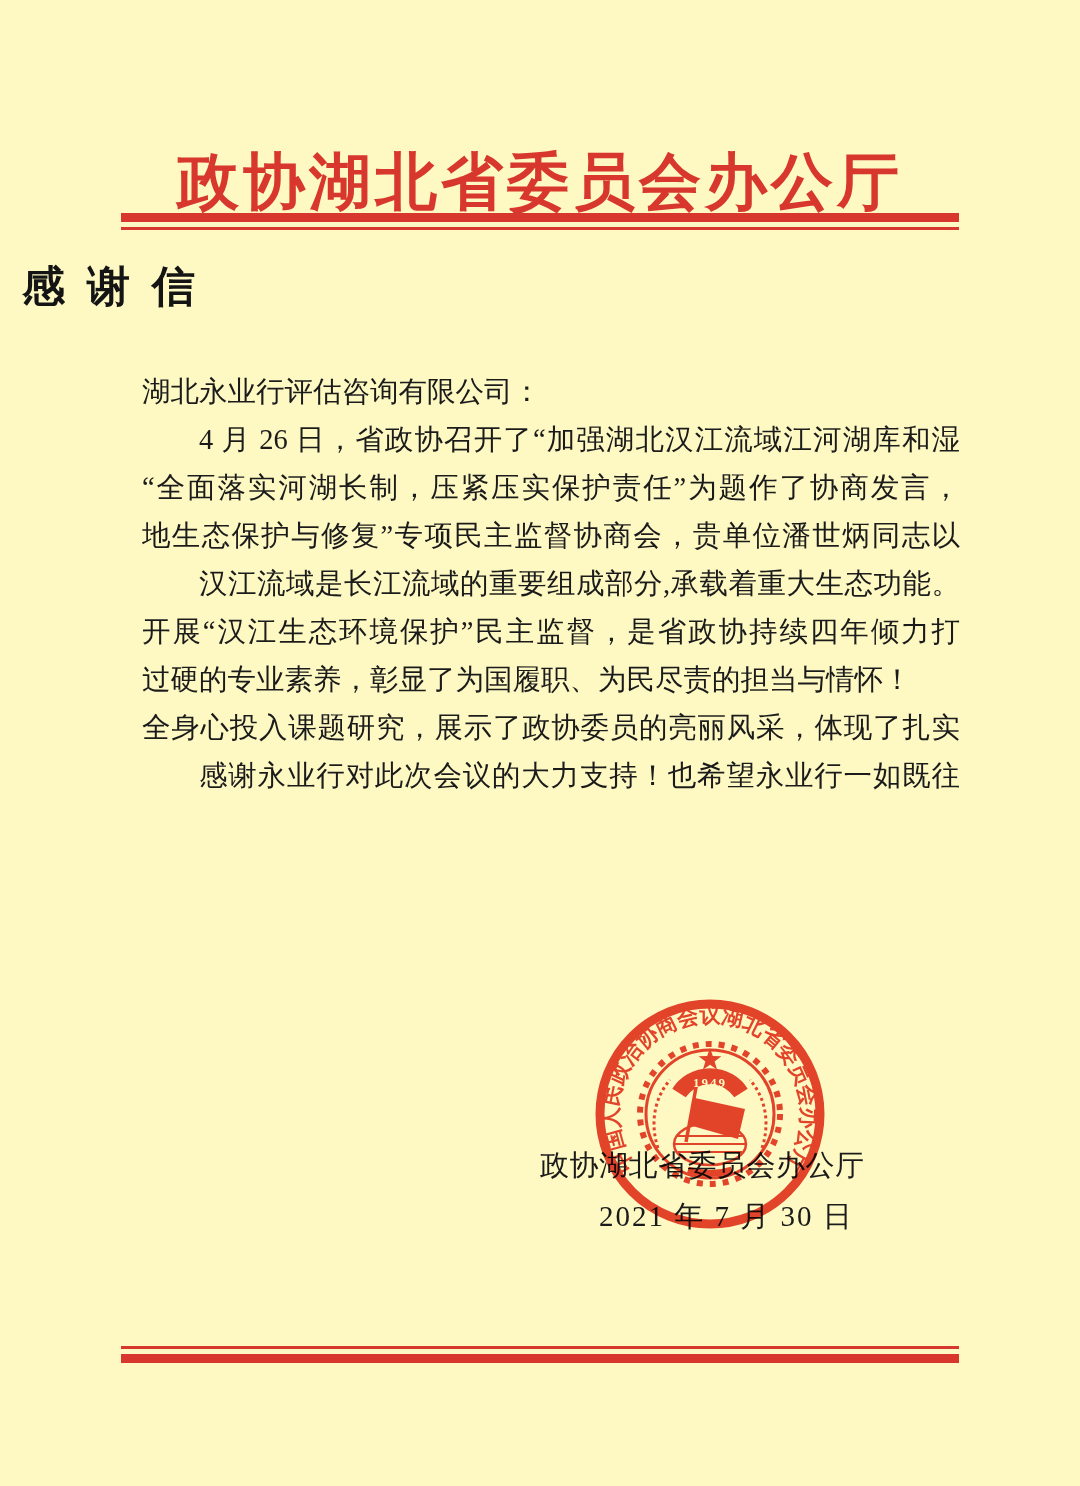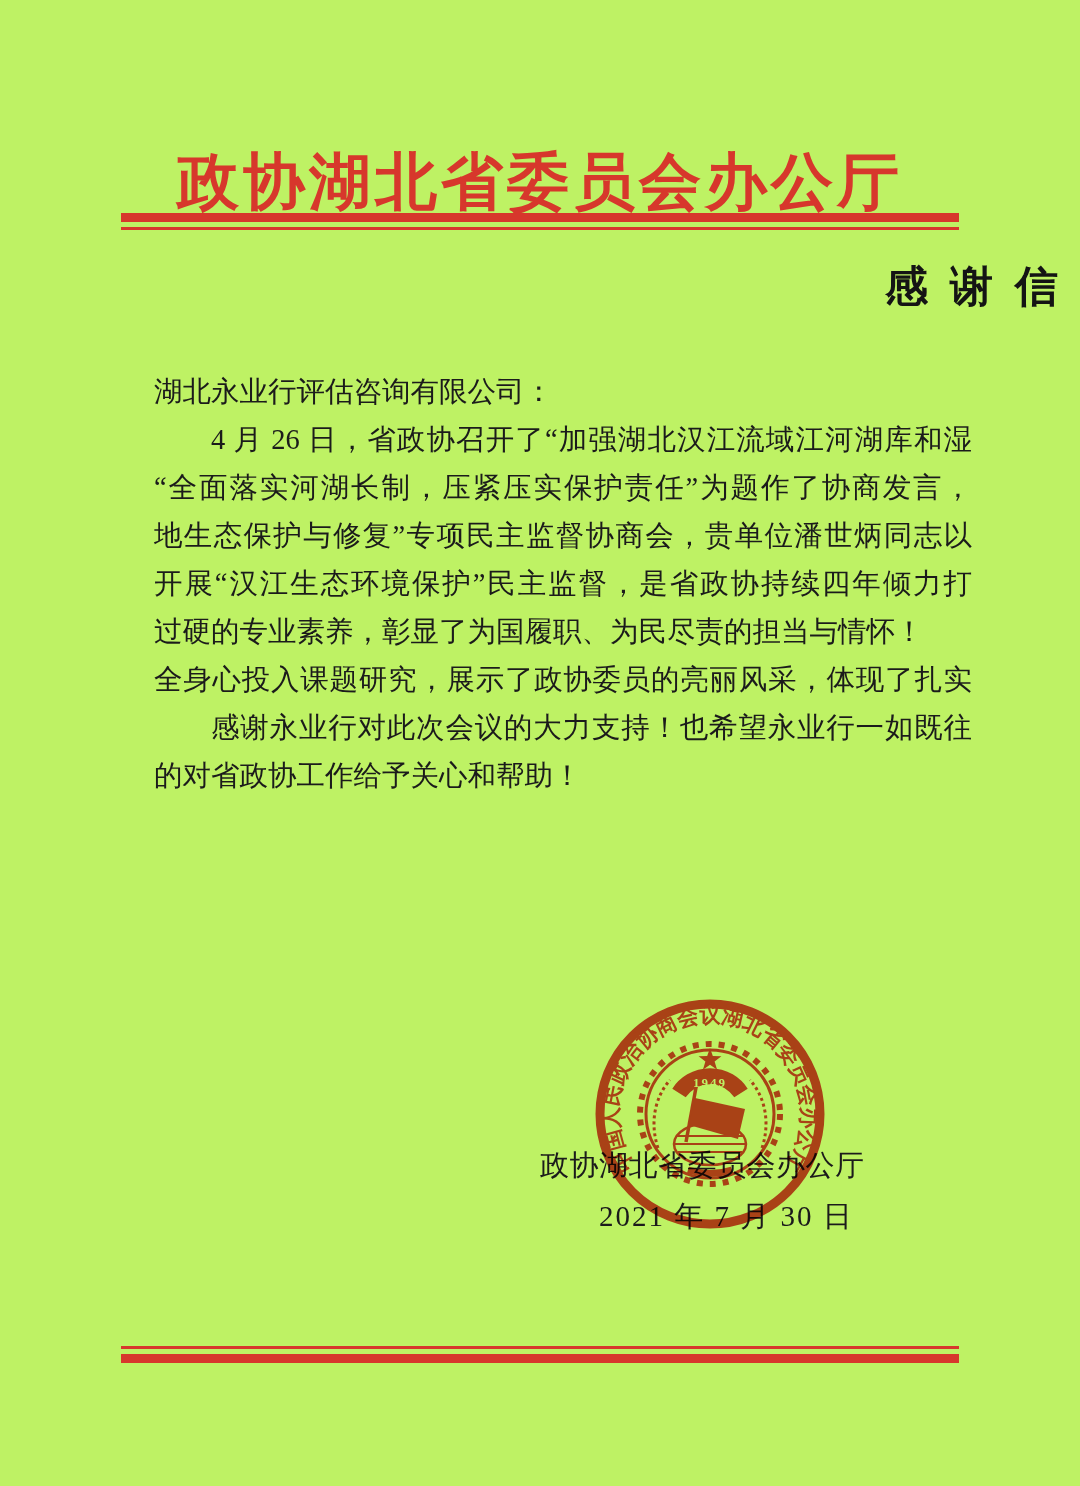--- a/index.html
+++ b/index.html
@@ -1,21 +1,21 @@
 <!DOCTYPE html>
 <html style="--accent-red: #d7372c;"><head>
 <meta charset="utf-8">
 <style>
   html, body { margin: 0; padding: 0; background: #e9e9e9; }
   .page {
     position: relative;
     width: 1080px;
     height: 1486px;
     margin: 0 auto;
-    background: #bef264;
+    background: #fef9c3;
     overflow: hidden;
     font-family: "Liberation Serif", serif;
     color: #1b1b1b;
   }
   
   .letterhead {
     position: absolute;
     left: 0; top: 140px;
     width: 100%;
     text-align: center;
@@ -28,31 +28,31 @@
   .rule { position: absolute; left: 121px; width: 838px; background: var(--accent-red, #d7372c); }
   .rule-h-thick { top: 213px; height: 9px; }
   .rule-h-thin  { top: 227px; height: 3px; }
   .rule-f-thin  { top: 1346px; height: 3px; }
   .rule-f-thick { top: 1354px; height: 9px; }
   
   .doc-title {
     position: absolute;
     left: 0; top: 258px;
     width: 100%;
-    text-align: right;
+    text-align: left;
     font-size: 43px;
     font-weight: bold;
     letter-spacing: 22px;
     text-indent: 22px;
     color: #141414;
   }
   
   .body-text {
     position: absolute;
-    left: 154px; top: 368px;
+    left: 142px; top: 368px;
     width: 818px;
     font-size: 28.5px;
     line-height: 48px;
   }
   .body-text .line { white-space: nowrap; }
   .body-text .line.justify {
     white-space: normal;
     text-align: justify;
     text-align-last: justify;
   }
@@ -91,25 +91,25 @@
   <div class="rule rule-h-thick"></div>
   <div class="rule rule-h-thin"></div>
 
   <div class="doc-title">感谢信</div>
 
   <div class="body-text">
     <div class="line">湖北永业行评估咨询有限公司：</div>
     <div class="line indent justify">4 月 26 日，省政协召开了“加强湖北汉江流域江河湖库和湿</div>
     <div class="line justify">“全面落实河湖长制，压紧压实保护责任”为题作了协商发言，</div>
     <div class="line justify">地生态保护与修复”专项民主监督协商会，贵单位潘世炳同志以</div>
+    <div class="line indent justify">汉江流域是长江流域的重要组成部分,承载着重大生态功能。</div>
     <div class="line justify">开展“汉江生态环境保护”民主监督，是省政协持续四年倾力打</div>
     <div class="line">过硬的专业素养，彰显了为国履职、为民尽责的担当与情怀！</div>
     <div class="line justify">全身心投入课题研究，展示了政协委员的亮丽风采，体现了扎实</div>
     <div class="line indent justify">感谢永业行对此次会议的大力支持！也希望永业行一如既往</div>
-    <div class="line">的对省政协工作给予关心和帮助！</div>
   </div>
 
   <div class="signature-name">政协湖北省委员会办公厅</div>
   <div class="signature-date">2021 年 7 月 30 日</div>
 
   <svg class="seal" viewBox="-128 -128 256 256" xmlns="http://www.w3.org/2000/svg">
     <g stroke="#e23b2c" fill="none" class="seal-red-group">
 
       <circle cx="0" cy="0" r="110" stroke-width="9"></circle>
 

